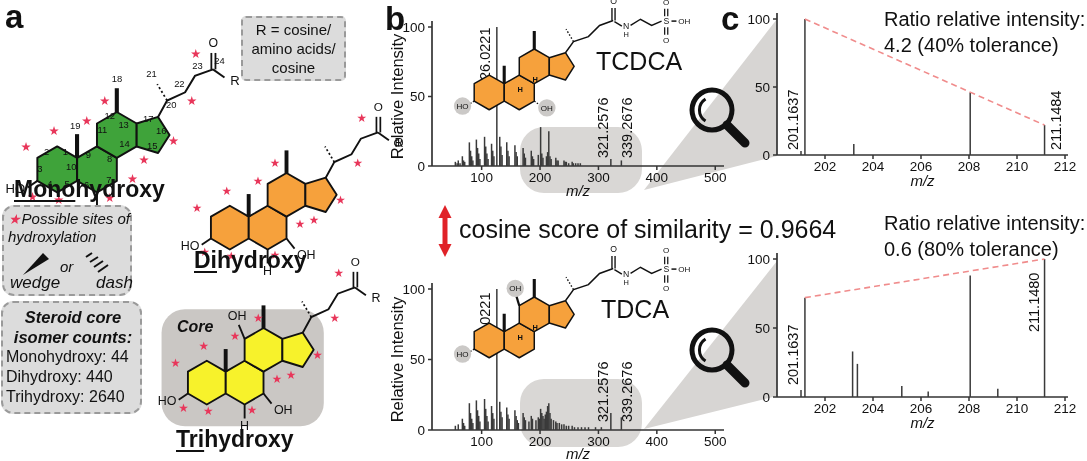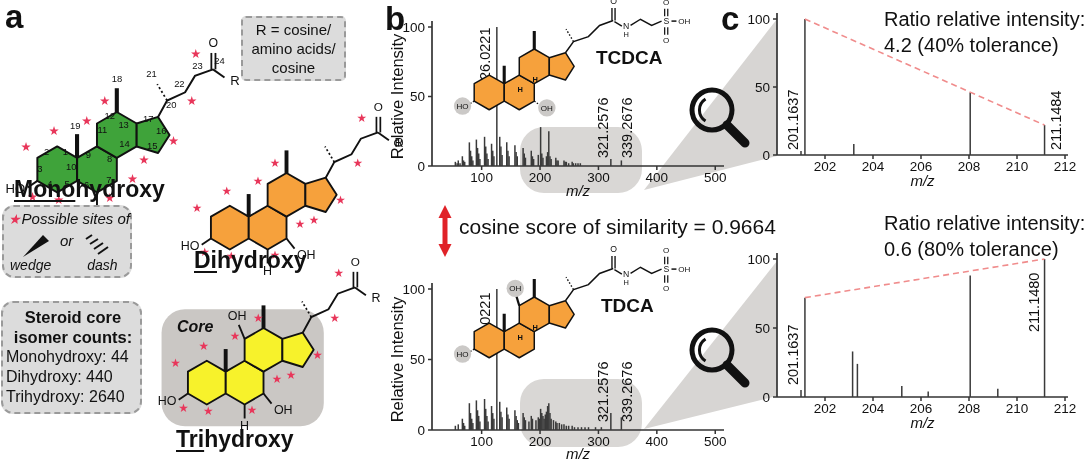--- a/index.html
+++ b/index.html
@@ -7,33 +7,33 @@
        font-family:"Liberation Sans",sans-serif;color:#111;}
   #gfx{position:absolute;left:0;top:0;}
   .ov{position:absolute;white-space:nowrap;}
   .pl{font-size:33px;font-weight:bold;line-height:1;}
   .box{background:#dcdcdc;border:2px dashed #9a9a9a;}
   .rbox{left:241px;top:16px;width:101px;border-radius:5px;text-align:center;
         font-size:15px;line-height:19px;padding:2px 0;}
   .sites{left:2px;top:205px;width:120px;border-radius:12px;font-size:15px;
          line-height:18px;padding:3px 2px 2px 4px;font-style:italic;}
   .star{color:#E8365A;font-size:14px;margin-right:1px;}
-  .s-glyphs{display:flex;align-items:flex-start;gap:10px;margin:4px 0 0 14px;}
+  .s-glyphs{display:flex;align-items:flex-end;gap:10px;margin:4px 0 0 14px;}
   .or{font-size:15px;}
-  .s-sub{display:flex;font-size:14px;margin-top:-2px;align-items:flex-end;}
+  .s-sub{display:flex;font-size:17px;margin-top:-2px;align-items:flex-end;}
   .s-sub span:first-child{margin-left:2px;}
   .s-sub span:last-child{margin-left:36px;}
   .counts{left:1px;top:301px;width:134px;border-radius:12px;font-size:16px;
           line-height:20px;padding:4px 0 5px 3px;}
-  .c-title{font-weight:bold;text-align:center;font-size:16.5px;}
+  .c-title{font-weight:bold;text-align:center;font-size:16.5px;font-style:italic;}
   .sname{font-size:23px;font-weight:bold;}
   .u{text-decoration:underline;text-underline-offset:3px;}
   .core{font-size:16px;font-weight:bold;font-style:italic;}
-  .cosine{font-size:21px;}
-  .msname{font-size:19px;font-weight:bold;text-align:right;}
+  .cosine{font-size:25px;}
+  .msname{font-size:25px;font-weight:normal;text-align:right;}
   .ratio{font-size:20px;line-height:26px;}
 </style>
 </head>
 <body>
 
 <div id="fig">
   <svg id="gfx" width="1087" height="461">
       <polygon points="644,190 777,19 777,156" fill="#D7D5D3"></polygon>
       <polygon points="644,429 777,261 777,396" fill="#D7D5D3"></polygon>
       <g>
@@ -508,20 +508,21 @@
   <div class="ov sname" style="left:176px;top:426px">
     <span class="u">Tri</span><span>hydroxy</span>
   </div>
   <div class="ov sname" style="left:194px;top:247px">
     <span class="u">Di</span><span>hydroxy</span>
   </div>
   <div class="ov core" style="left:177px;top:318px">Core</div>
 
   <div class="ov box sites">
     <div><span class="star">★</span><span>Possible sites of</span></div>
+    <div>hydroxylation</div>
     <div class="s-glyphs">
       <svg width="28" height="26">
           <polygon points="1,25 21,3 27,9" fill="#111"></polygon>
         </svg>
       <span class="or">or</span>
       <svg width="28" height="26">
         <line x1="3" y1="7" x2="9" y2="3" stroke="#111" stroke-width="2"></line>
         <line x1="7" y1="12" x2="15" y2="7" stroke="#111" stroke-width="2"></line>
         <line x1="11" y1="17" x2="20" y2="11" stroke="#111" stroke-width="2"></line>
         <line x1="15" y1="22" x2="25" y2="15" stroke="#111" stroke-width="2"></line>

